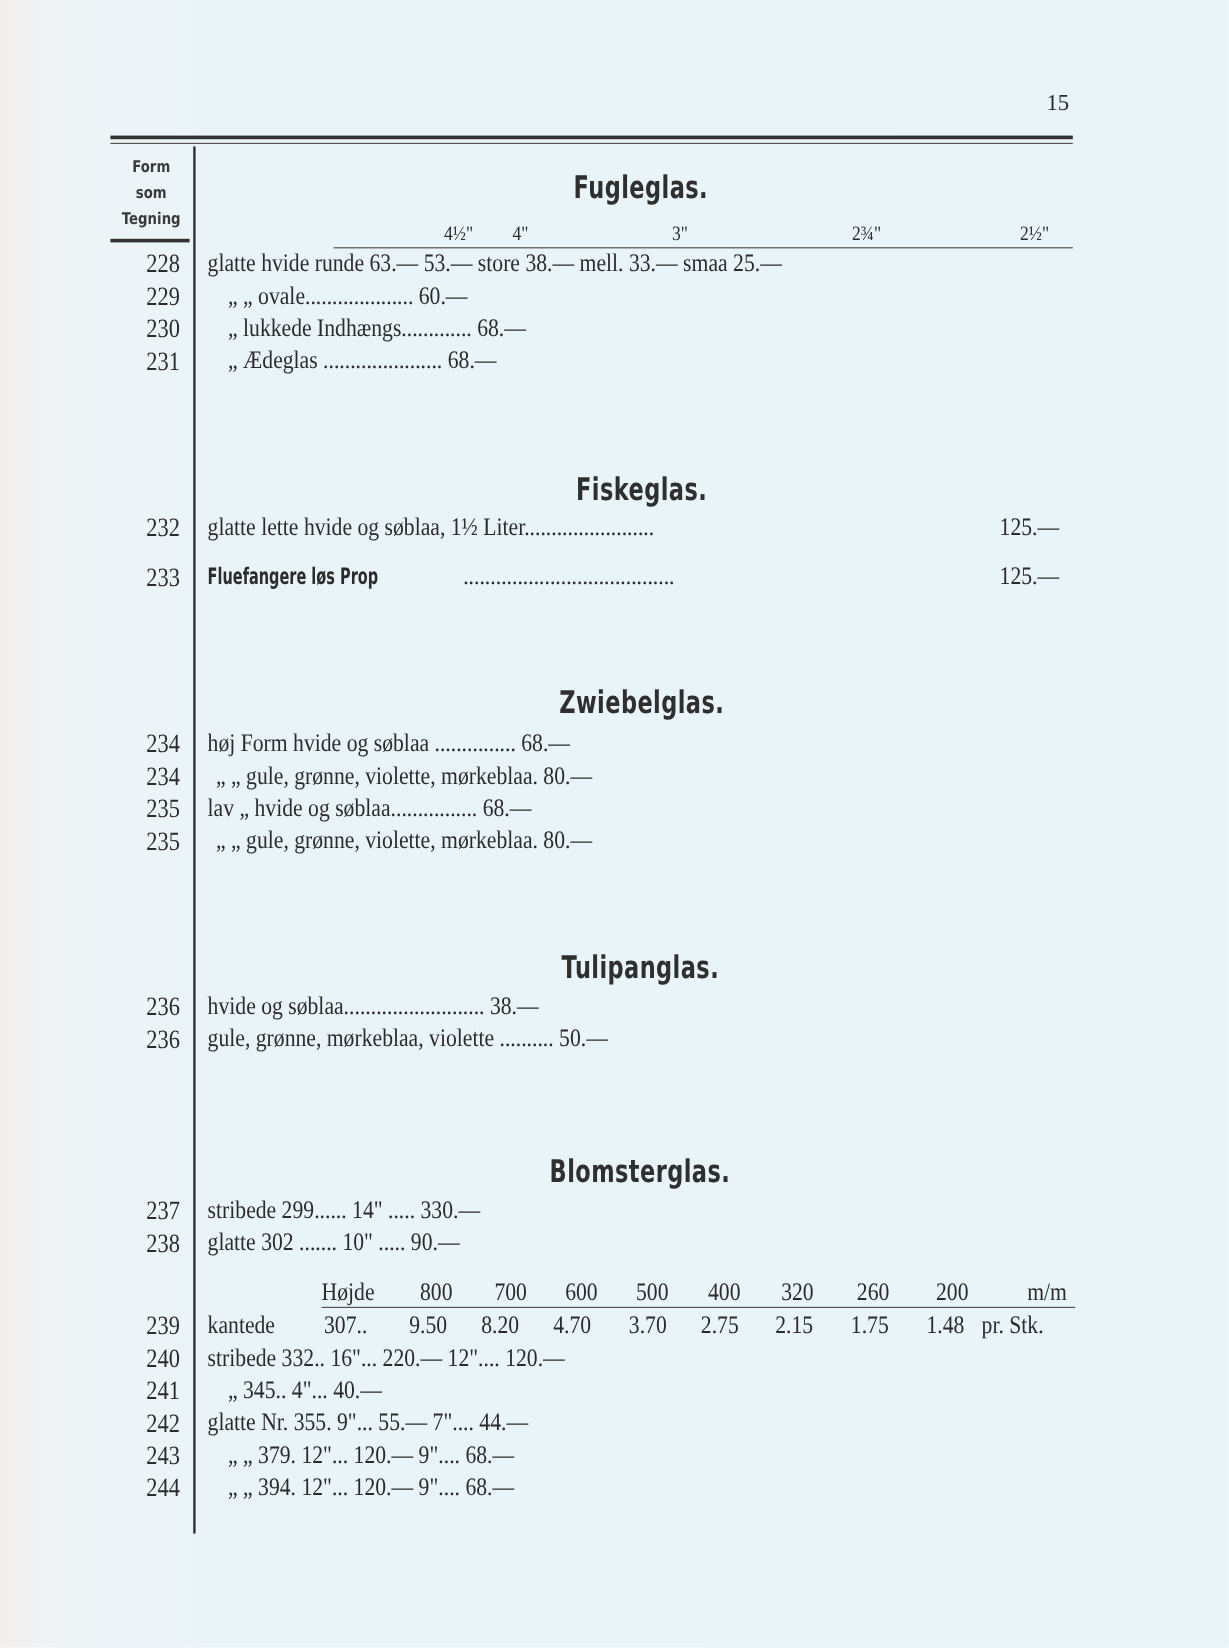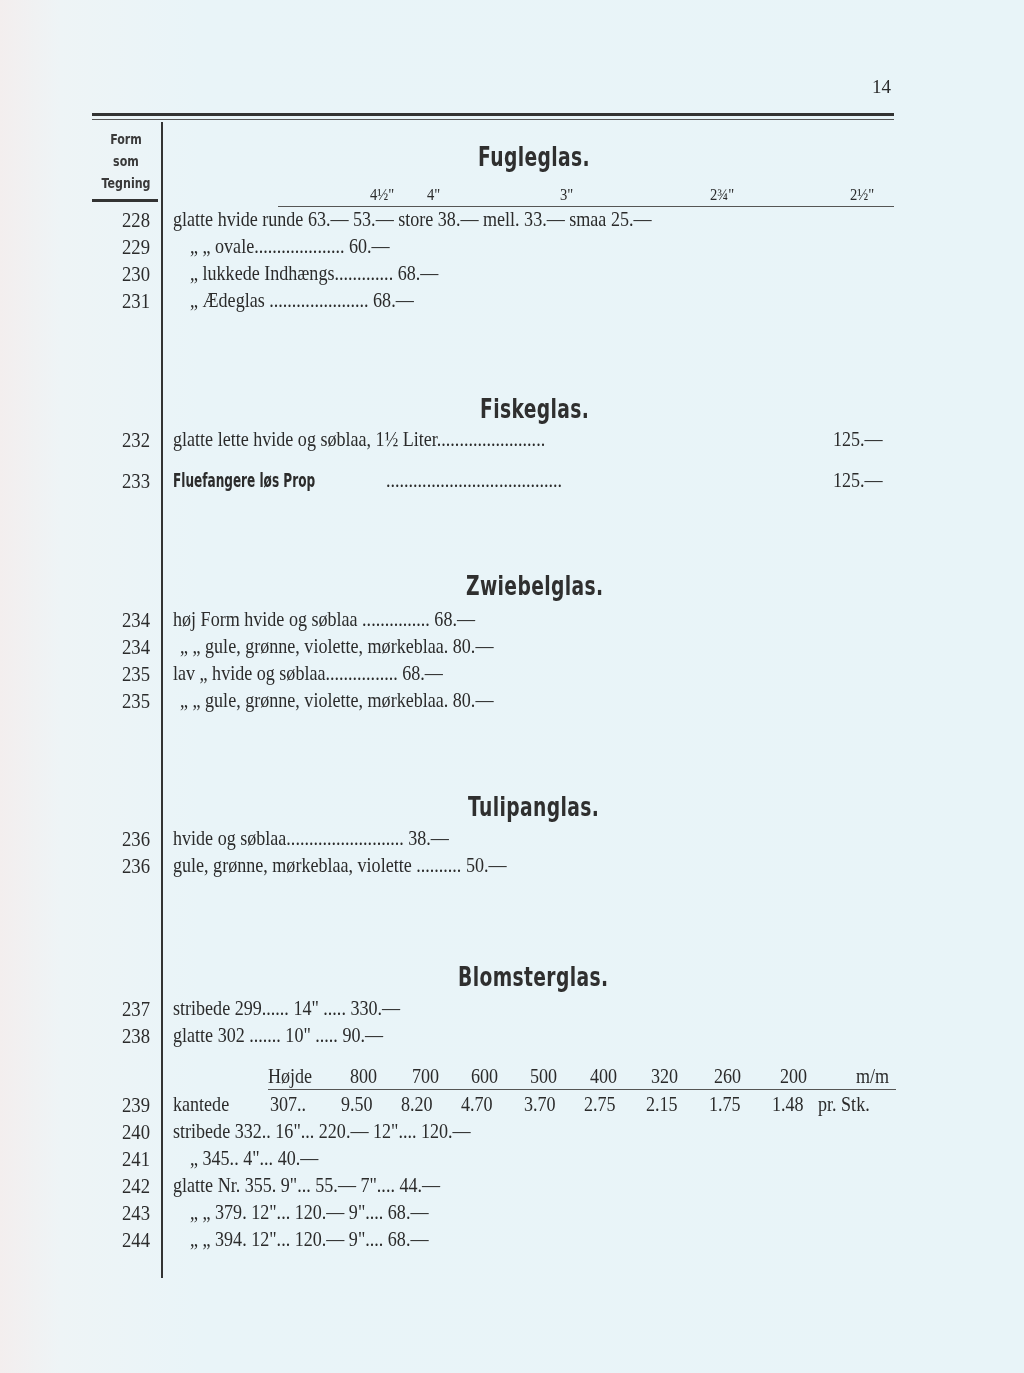--- a/index.html
+++ b/index.html
@@ -35,21 +35,21 @@
   .bold-sans {
     font-family:"DejaVu Sans", sans-serif; font-weight:bold; font-size:19px;
     transform: scaleX(0.74); transform-origin:left top;
   }
   .hrule { position:absolute; height:1px; background:#555; }
 </style>
 </head>
 <body>
 
 <div>
-  <div class="pagenum">14</div>
+  <div class="pagenum">15</div>
   <div class="rule-thick"></div>
   <div class="rule-thin"></div>
   <div class="vline"></div>
 
   <div class="colhead">
     <div>Form</div>
     <div>som</div>
     <div>Tegning</div>
   </div>
   <div class="colhead-rule"></div>

